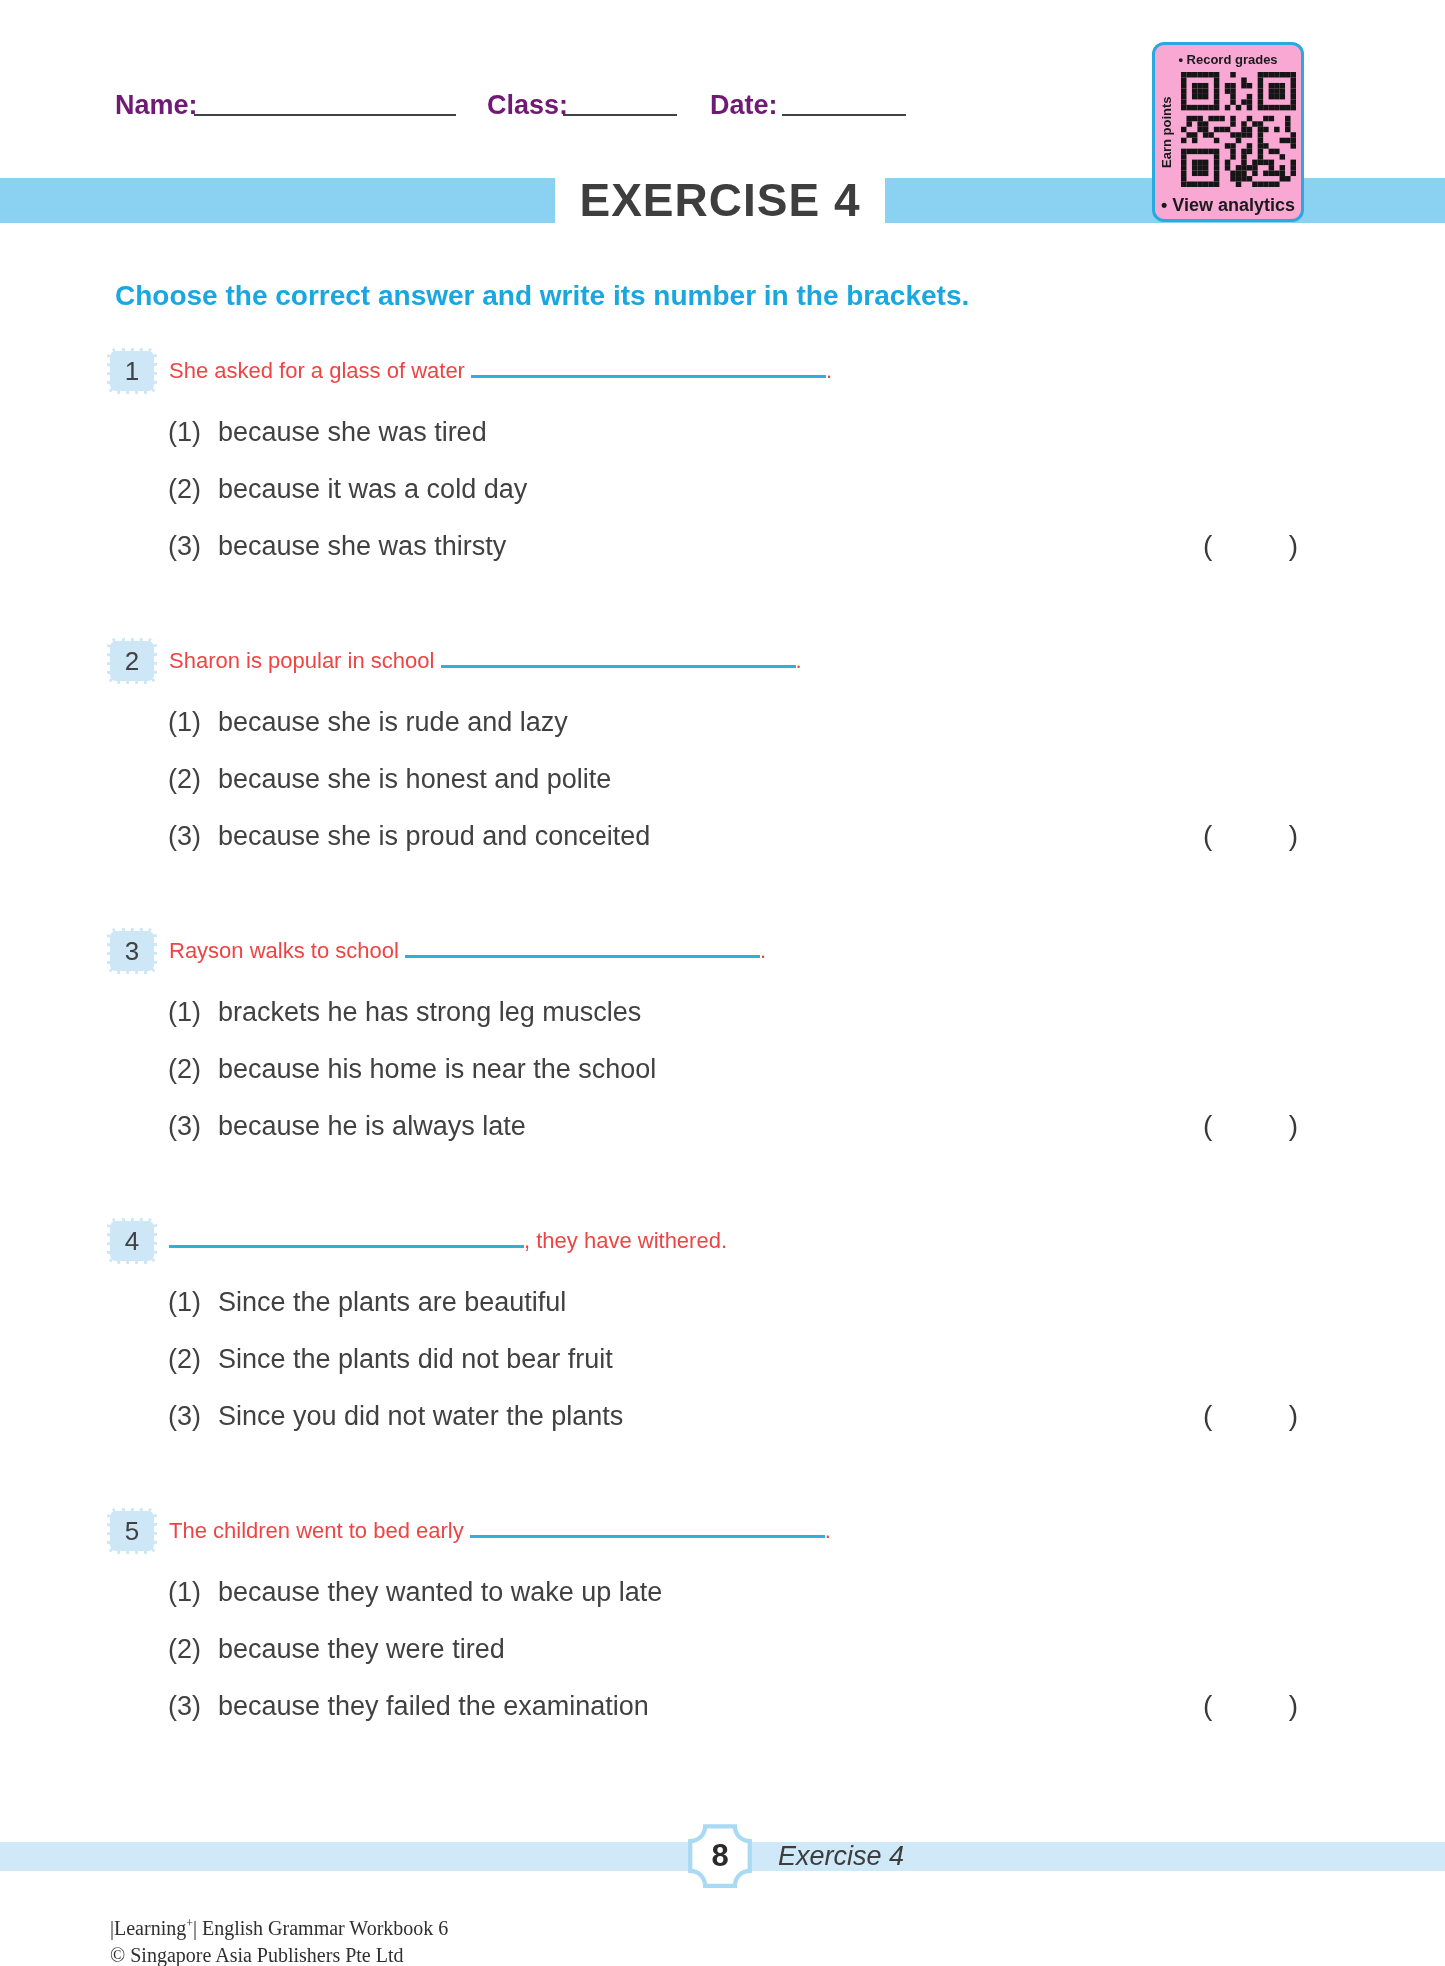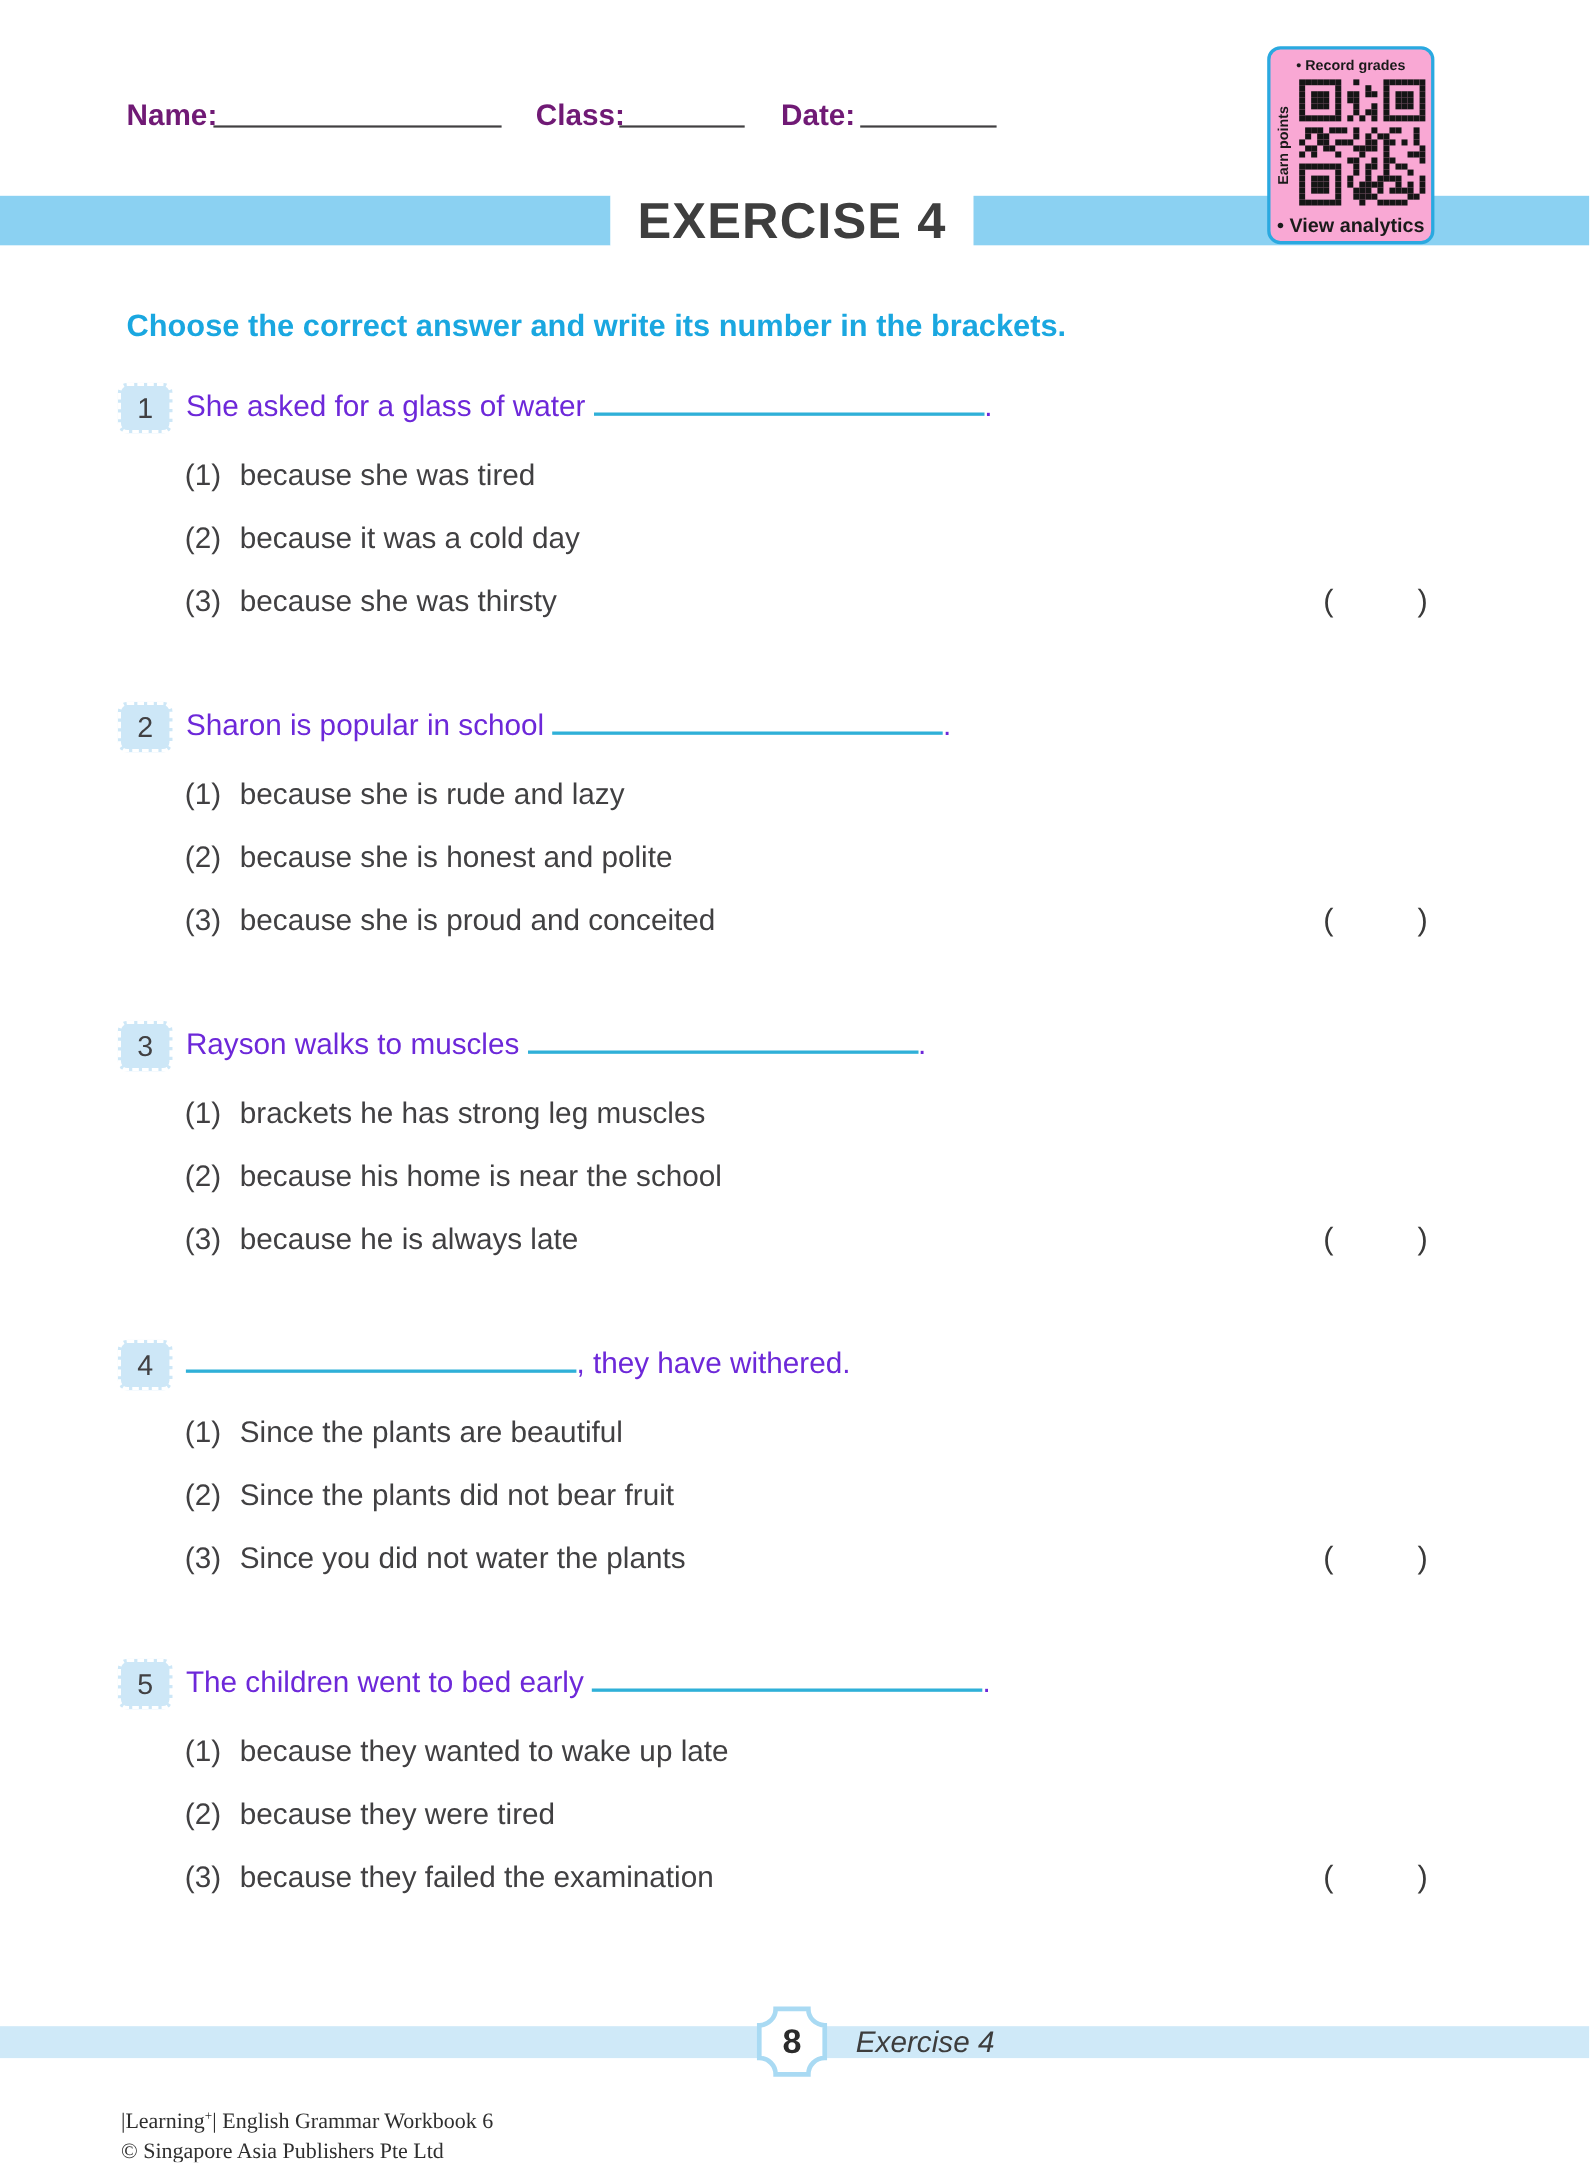--- a/index.html
+++ b/index.html
@@ -38,21 +38,21 @@
   
   .instruction { position:absolute; left:115px; top:280px; font-size:28px; font-weight:bold;
     color:var(--cyan-text,#1aa7e0); }
 
   
   .question { position:absolute; left:107px; width:1231px; }
   .q-line { display:flex; align-items:flex-start; min-height:48px; }
   .stamp { flex:0 0 50px; width:50px; height:46px; background:var(--stamp-blue,#cde7f7);
     border:3px dashed #fff; border-radius:9px; display:flex; align-items:center; justify-content:center; }
   .stamp-num { font-size:26px; color:#414042; }
-  .q-text { margin-left:12px; font-size:27px; color:#6d28d9; padding-top:6px; white-space:nowrap; }
+  .q-text { margin-left:12px; font-size:22px; color:#ef4444; padding-top:6px; white-space:nowrap; }
   .blank { display:inline-block; width:355px; border-bottom:3px solid var(--line-cyan,#2fb0d8);
     height:24px; vertical-align:baseline; }
   .opts { margin:14px 0 0 61px; }
   .opt { position:relative; display:flex; font-size:27px; color:#414042; line-height:44px; margin-bottom:13px; }
   .opt-num { flex:0 0 50px; }
   .brackets { position:absolute; left:1035px; top:0; width:95px; display:flex;
     justify-content:space-between; font-size:28px; color:#3a3a3a; }
 
   
   .footer-band { position:absolute; left:0; top:1842px; width:100%; height:29px;
@@ -367,21 +367,21 @@
           </span>
       </div>
     </div>
   </section>
 
   <section class="question" style="top:928px">
     <div class="q-line">
       <span class="stamp">
           <span class="stamp-num">3</span>
         </span>
-      <span class="q-text"><span>Rayson walks to muscles</span> <span class="blank"></span><span>.</span></span>
+      <span class="q-text"><span>Rayson walks to school</span> <span class="blank"></span><span>.</span></span>
     </div>
     <div class="opts">
       <div class="opt">
           <span class="opt-num">(1)</span>
           <span>brackets he has strong leg muscles</span>
         </div>
       <div class="opt">
           <span class="opt-num">(2)</span>
           <span>because his home is near the school</span>
         </div>

